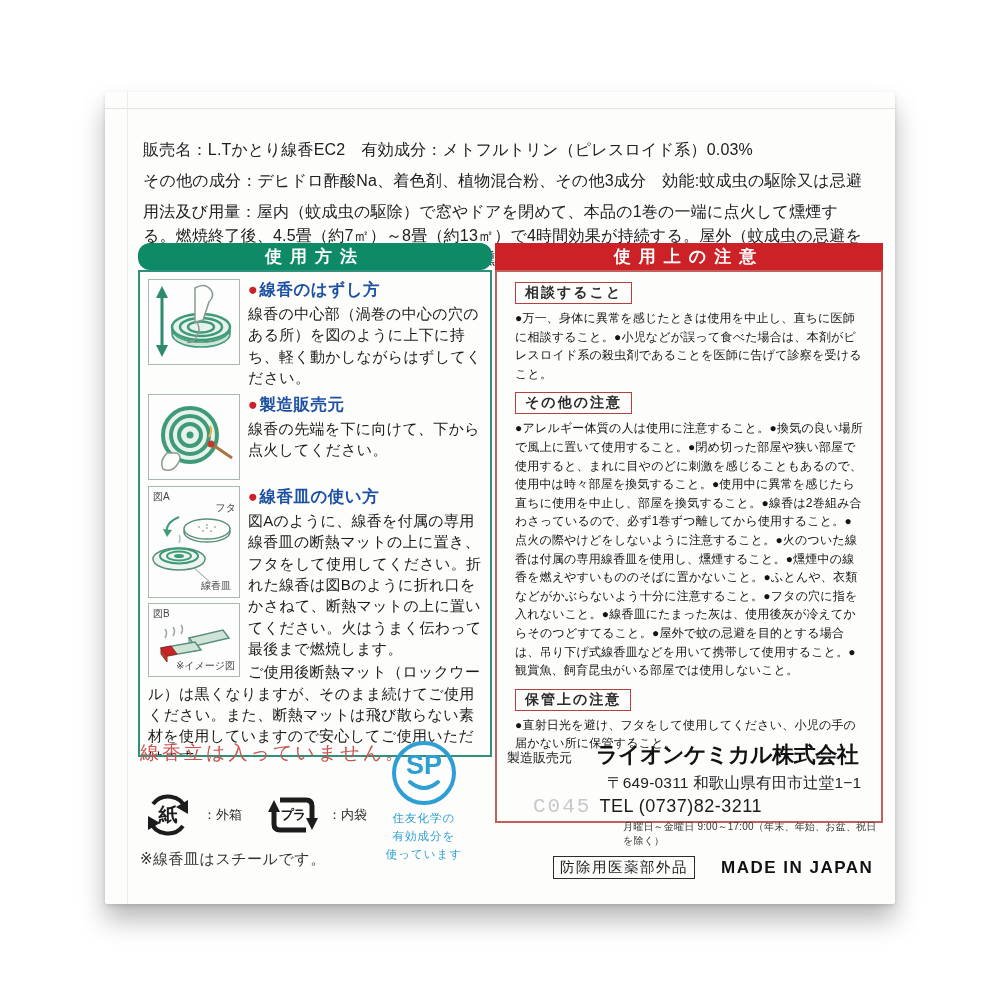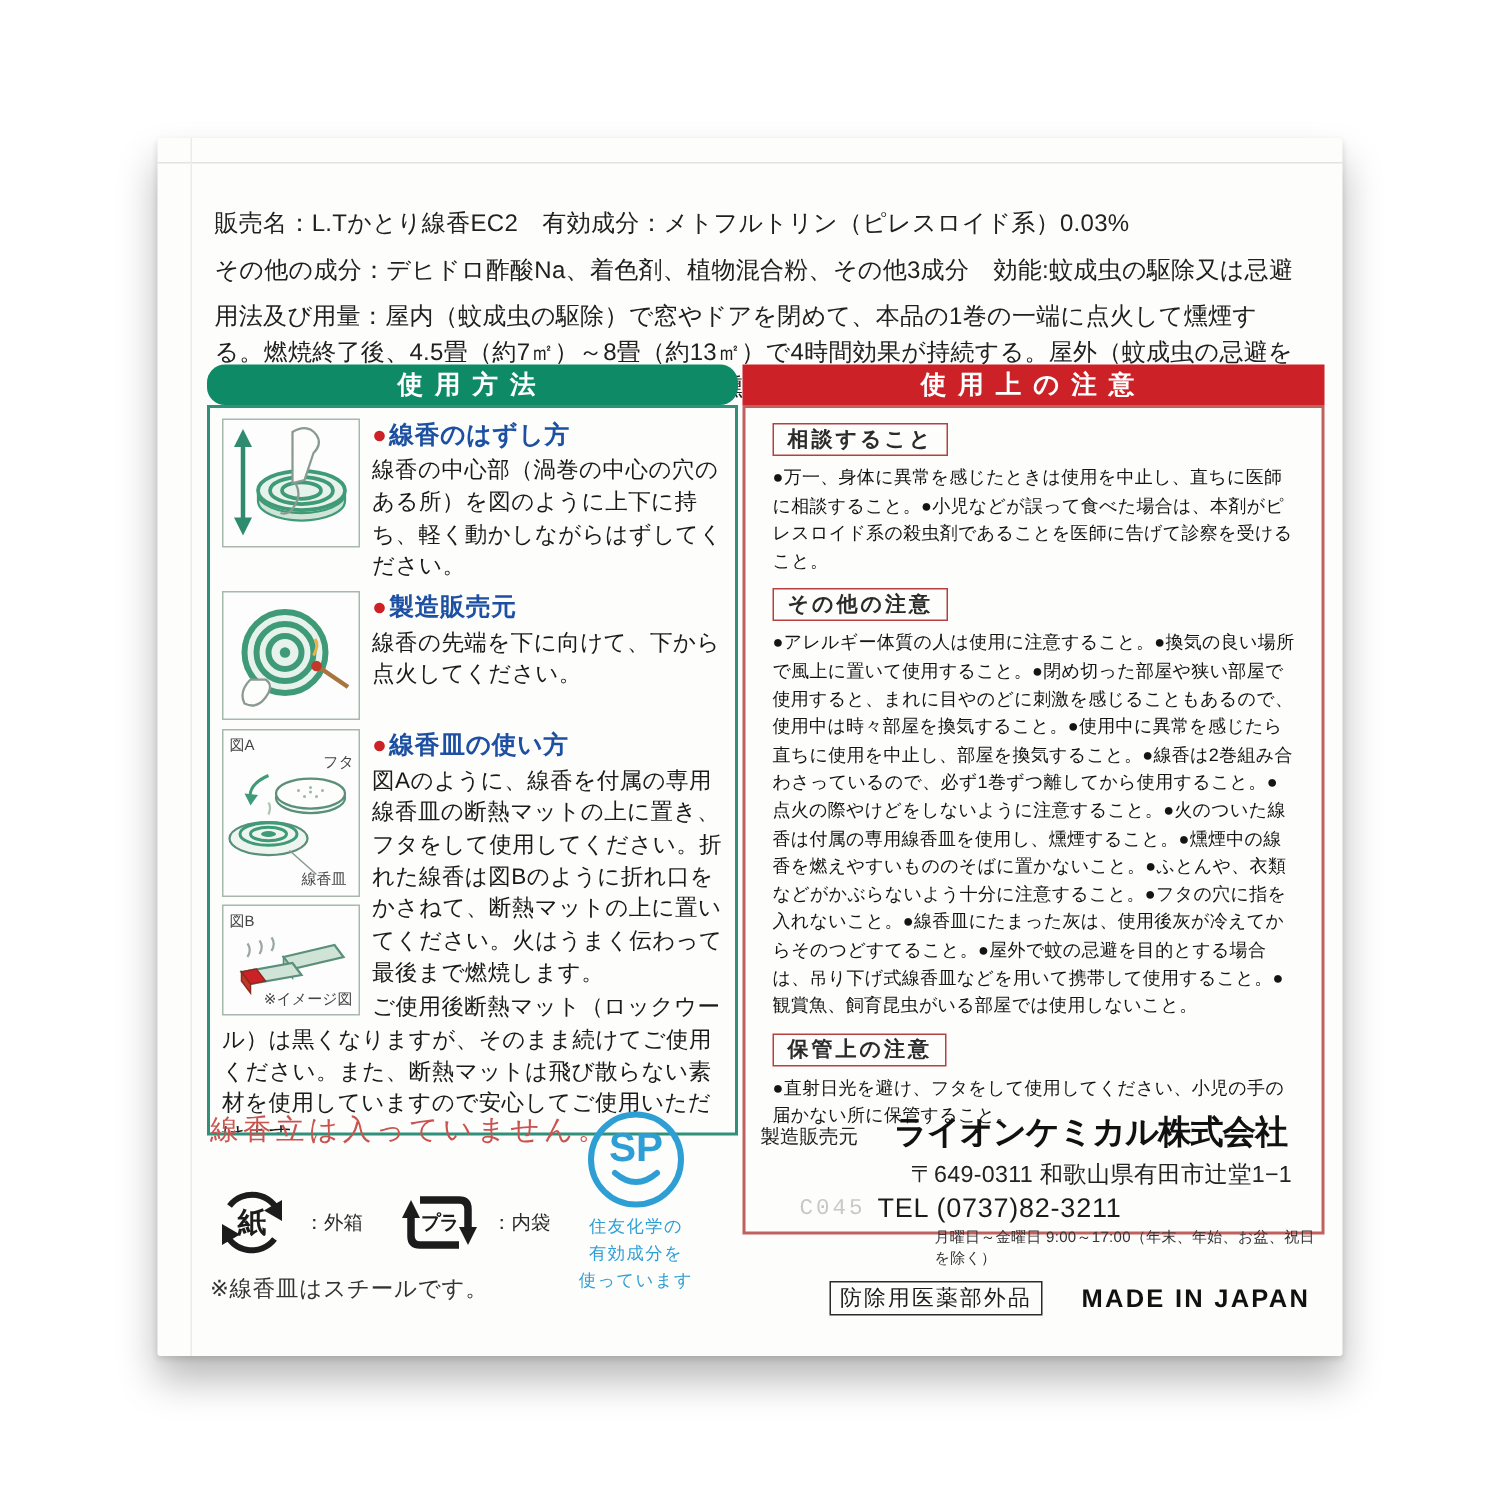--- a/index.html
+++ b/index.html
@@ -46,21 +46,21 @@
   .steelnote{position:absolute;left:35px;top:758px;font-size:15px;color:#333;letter-spacing:.5px;}
   .sp{position:absolute;left:284px;top:646px;width:70px;height:70px;}
   .spcap{position:absolute;left:244px;top:718px;width:150px;text-align:center;font-size:11.5px;
     line-height:1.55;color:#2e9fd4;letter-spacing:1px;}
   .maker{position:absolute;left:390px;top:648px;width:388px;}
   .mrow1{display:flex;align-items:flex-end;gap:24px;}
   .mlabel{font-size:13px;color:#222;padding-bottom:3px;flex:0 0 auto;margin-left:12px;}
   .mname{font-size:22px;font-weight:bold;letter-spacing:-.5px;color:#111;font-family:Liberation Serif, serif;}
   .maddr{font-size:15.5px;color:#222;margin:3px 0 0 112px;letter-spacing:.2px;}
   .mtelrow{display:flex;align-items:center;margin:1px 0 0 38px;}
-  .mcode{font-size:15px;color:#c8c8cb;letter-spacing:2px;font-family:"Liberation Mono","DejaVu Sans Mono",monospace;margin-right:8px;}
+  .mcode{font-size:21px;color:#c8c8cb;letter-spacing:2px;font-family:"Liberation Mono","DejaVu Sans Mono",monospace;margin-right:8px;}
   .mtel{font-size:18px;color:#1b1b1b;letter-spacing:.5px;}
   .mhours{font-size:10px;color:#333;margin:2px 0 0 128px;letter-spacing:.2px;}
   .mbadges{display:flex;align-items:center;gap:26px;margin:8px 0 0 58px;}
   .mcat{border:1.5px solid #2b2b2b;padding:1px 6px;font-size:14.5px;letter-spacing:1.5px;color:#1b1b1b;}
   .mmade{font-size:17px;font-weight:bold;letter-spacing:1.5px;color:#111;}
   svg{display:block;}
 </style>
 </head>
 <body>
 

